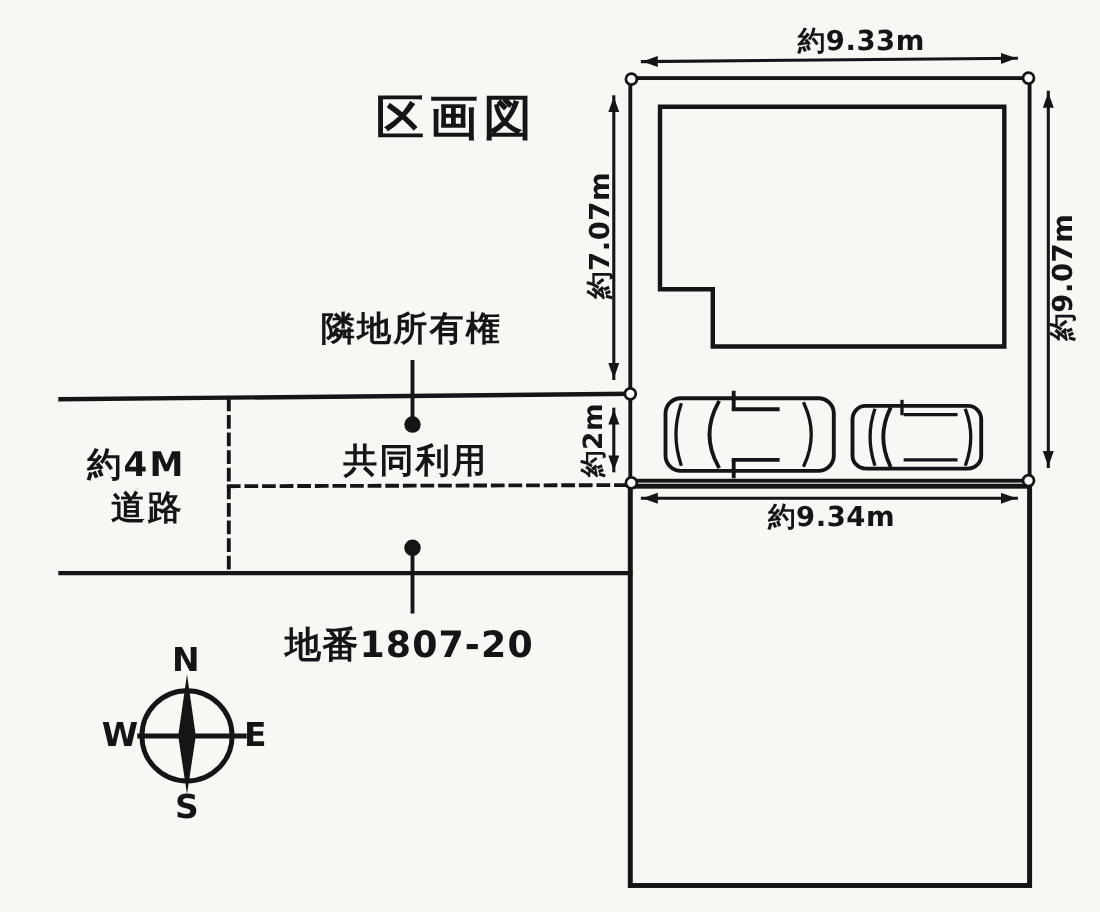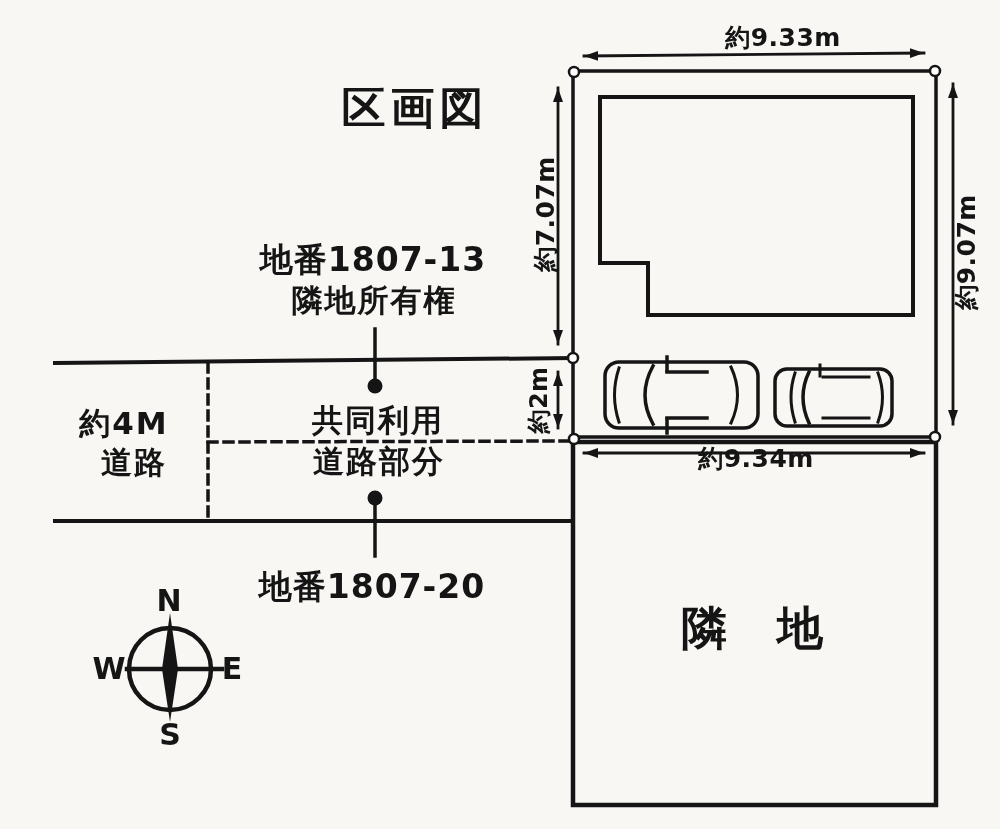--- a/index.html
+++ b/index.html
@@ -115,33 +115,30 @@
       <polygon class="fillink" points="170,613 178,669 170,722 162,669"></polygon>
     </g>
   </svg>
 
   <div class="lbl title" style="left:415px;top:108px">区画図</div>
 
   <div class="lbl dim" style="left:783px;top:37px">約9.33m</div>
   <div class="lbl dim rot" style="left:545px;top:214px">約7.07m</div>
   <div class="lbl dim rot" style="left:966px;top:252px">約9.07m</div>
   <div class="lbl dim rot" style="left:539px;top:400px;font-size:24px">約2m</div>
-  <div class="lbl dim" style="left:756px;top:458px">約9.34m</div>
+  <div class="lbl dim" style="left:756px;top:470px">約9.34m</div>
 
-  <div class="lbl jp-lot" style="left:373px;top:259px">地番1807-13</div>
   <div class="lbl jp-l" style="left:378px;top:420px">共同利用</div>
 
   <div class="lbl jp-l" style="left:374px;top:300px">隣地所有権</div>
-  <div class="lbl jp-l" style="left:379px;top:461px">道路部分</div>
 
   <div class="lbl jp-l" style="left:124px;top:423px">約4M</div>
   <div class="lbl jp-l" style="left:134px;top:462px">道路</div>
 
   <div class="lbl jp-lot" style="left:372px;top:586px">地番1807-20</div>
 
-  <div class="lbl neighbor" style="left:753px;top:628px">隣　地</div>
 
   <div class="lbl compass-letter" style="left:169px;top:601px">N</div>
   <div class="lbl compass-letter" style="left:232px;top:669px">E</div>
   <div class="lbl compass-letter" style="left:170px;top:735px">S</div>
   <div class="lbl compass-letter" style="left:109px;top:669px">W</div>
 
 </div>
 
 </body></html>

